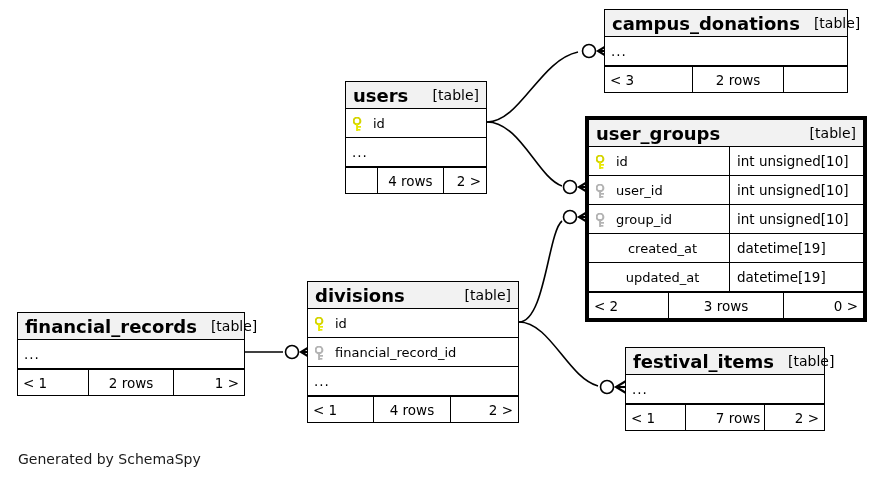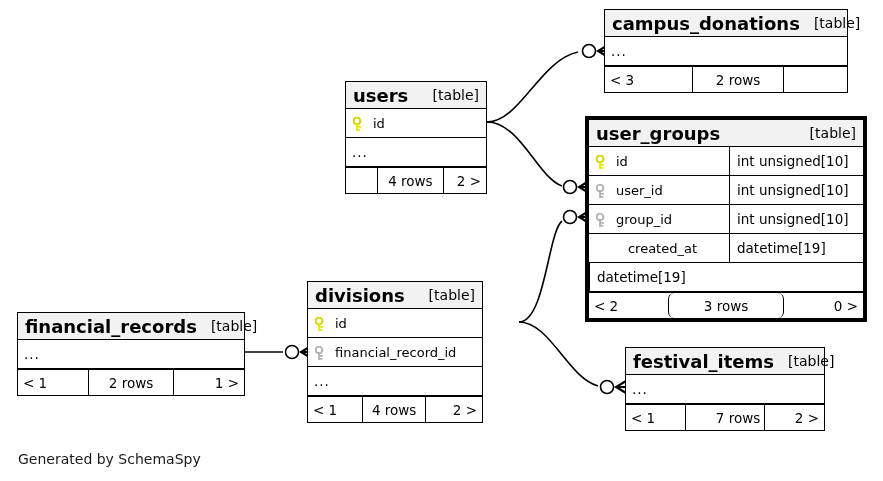--- a/index.html
+++ b/index.html
@@ -281,31 +281,32 @@
       </span>
       <span class="t-col-type" style="width:134px;">int unsigned[10]</span>
     </div>
 
     <div class="t-row">
       <span class="t-col-name" style="justify-content:center;">created_at</span>
       <span class="t-col-type" style="width:134px;">datetime[19]</span>
     </div>
 
     <div class="t-row">
+      <span class="t-col-name" style="justify-content:center;">updated_at</span>
       <span class="t-col-type" style="width:134px;">datetime[19]</span>
     </div>
 
     <div class="t-footer">
       <div class="f-cell f-left" style="flex:0 0 29%;">&lt; 2</div>
-      <div class="f-cell f-mid" style="flex:0 0 42%;border-radius:6px;">3 rows</div>
+      <div class="f-cell f-mid" style="flex:0 0 42%;">3 rows</div>
       <div class="f-cell f-right" style="flex:1 1 auto;">0 &gt;</div>
     </div>
   </div>
 
-  <div class="table-node" style="left:307px; top:281px; width:176px;">
+  <div class="table-node" style="left:307px; top:281px; width:212px;">
     <div class="t-header">
       <span class="t-name">divisions</span>
       <span class="t-tag">[table]</span>
     </div>
     <div class="t-row">
       <span class="t-col-name">
         <span class="keyicon">
           <svg viewBox="0 0 13 15" width="13" height="15">
             <circle cx="4" cy="4" r="3.4" fill="none" stroke="#d4d400" stroke-width="2"></circle>
             <rect x="3.1" y="6" width="1.9" height="8" fill="#e8e800"></rect>

